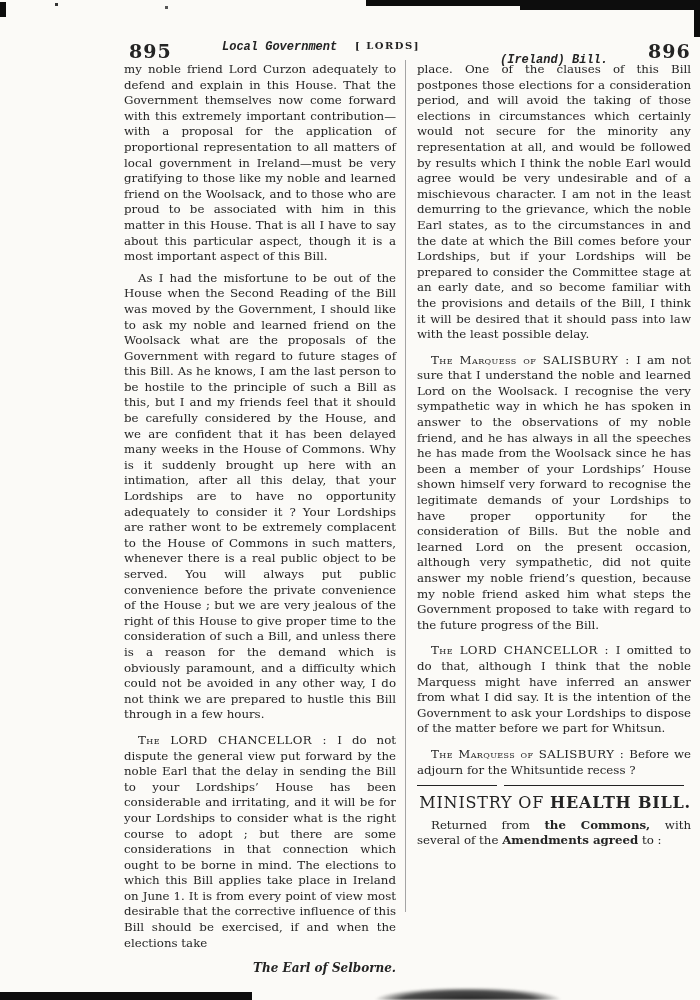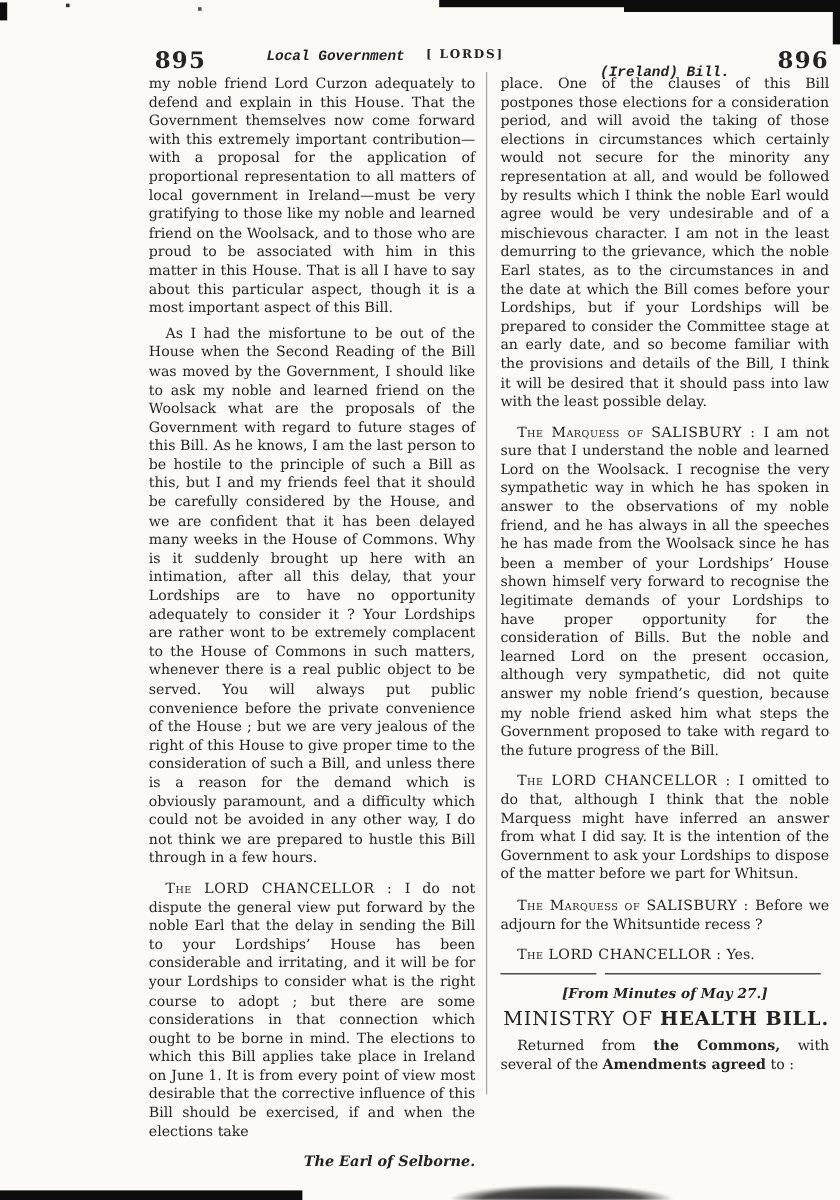--- a/index.html
+++ b/index.html
@@ -76,26 +76,24 @@
     <p class="catchword">The Earl of Selborne.</p>
   </div>
 
   <div class="divider"></div>
 
   <div class="col col-right">
     <p class="para noindent">place. One of the clauses of this Bill postpones those elections for a consideration period, and will avoid the taking of those elections in circumstances which certainly would not secure for the minority any representation at all, and would be followed by results which I think the noble Earl would agree would be very undesirable and of a mischievous character. I am not in the least demurring to the grievance, which the noble Earl states, as to the circumstances in and the date at which the Bill comes before your Lordships, but if your Lordships will be prepared to consider the Committee stage at an early date, and so become familiar with the provisions and details of the Bill, I think it will be desired that it should pass into law with the least possible delay.</p>
     <p class="para speech"><span class="sc">The Marquess of </span><span class="spk">SALISBURY : </span><span>I am not sure that I understand the noble and learned Lord on the Woolsack. I recognise the very sympathetic way in which he has spoken in answer to the observations of my noble friend, and he has always in all the speeches he has made from the Woolsack since he has been a member of your Lordships’ House shown himself very forward to recognise the legitimate demands of your Lordships to have proper opportunity for the consideration of Bills. But the noble and learned Lord on the present occasion, although very sympathetic, did not quite answer my noble friend’s question, because my noble friend asked him what steps the Government proposed to take with regard to the future progress of the Bill.</span></p>
     <p class="para speech"><span class="sc">The </span><span class="spk">LORD CHANCELLOR : </span><span>I omitted to do that, although I think that the noble Marquess might have inferred an answer from what I did say. It is the intention of the Government to ask your Lordships to dispose of the matter before we part for Whitsun.</span></p>
     <p class="para speech"><span class="sc">The Marquess of </span><span class="spk">SALISBURY : </span><span>Before we adjourn for the Whitsuntide recess ?</span></p>
-    <p class="para speech"><span class="sc">The </span><span class="spk">LORD CHANCELLOR : </span><span>Yes.</span></p>
     <div class="rule">
         <span class="rs short"></span>
         <span class="rs long"></span>
       </div>
-    <p class="minutes">[From Minutes of May 27.]</p>
     <p class="bill-head"><span>MINISTRY OF </span><span class="b">HEALTH BILL.</span></p>
     <p class="para indent"><span>Returned from </span><span class="b">the Commons,</span><span> with several of the </span><span class="b">Amendments agreed</span><span> to :</span></p>
   </div>
 
   <div class="art a-topbar"></div>
   <div class="art a-topbar2"></div>
   <div class="art a-rightsliver"></div>
   <div class="art a-leftdash"></div>
   <div class="art a-speck1"></div>
   <div class="art a-speck2"></div>

